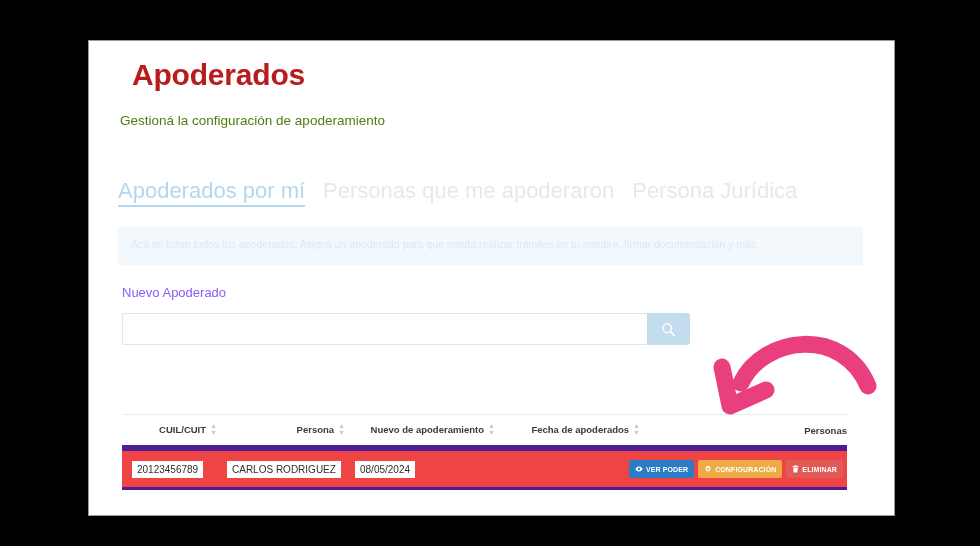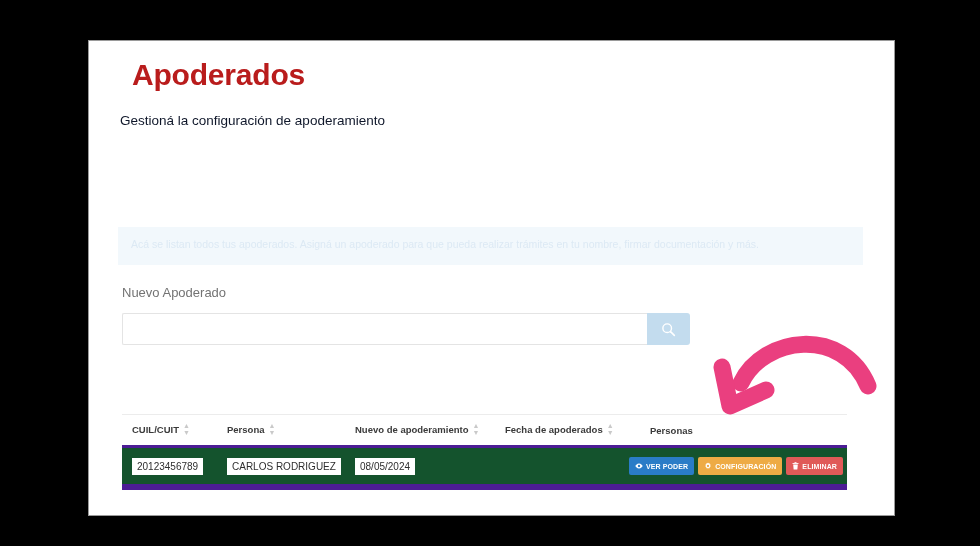--- a/index.html
+++ b/index.html
@@ -38,21 +38,21 @@
     color: #b91c1c;
     letter-spacing: -0.2px;
     white-space: nowrap;
     margin-left: 12px;
   }
   #page-subtitle {
     position: absolute;
     left: 31px;
     top: 72px;
     font-size: 13.5px;
-    color: #0f172a;
+    color: #4d7c0f;
     white-space: nowrap;
   }
 
   
   #tabs {
     position: absolute;
     left: 29px;
     top: 137px;
     display: flex;
     align-items: flex-end;
@@ -89,21 +89,21 @@
     color: #dce9f4;
     white-space: nowrap;
   }
 
   
   #search-label {
     position: absolute;
     left: 33px;
     top: 244px;
     font-size: 13px;
-    color: #737373;
+    color: #8b5cf6;
     white-space: nowrap;
   }
   #search-row {
     position: absolute;
     left: 33px;
     top: 272px;
     display: flex;
     align-items: stretch;
   }
   #search-input {
@@ -140,50 +140,50 @@
     left: 33px;
     top: 373px;
     width: 725px;
   }
   table {
     border-collapse: collapse;
     width: 100%;
     table-layout: fixed;
   }
   thead th {
-    text-align: left;
+    text-align: right;
     font-size: 9.5px;
     font-weight: bold;
     color: #3a3a3a;
     padding: 8px 0 8px 10px;
     border-top: 1px solid #ececec;
-    border-bottom: 3px solid #4c1d95;
+    border-bottom: 6px solid #4c1d95;
     white-space: nowrap;
     cursor: pointer;
   }
   .sort-ind {
     display: inline-block;
     margin-left: 4px;
     color: #c9c9c9;
     font-size: 7px;
     line-height: 7px;
     vertical-align: middle;
     position: relative;
     top: -1px;
   }
   .sort-ind i { display: block; font-style: normal; }
 
   tbody td {
     font-size: 10px;
     color: #2e2e2e;
     padding: 9px 0 9px 10px;
-    border-bottom: 6px solid #4c1d95;
+    border-bottom: 3px solid #4c1d95;
     white-space: nowrap;
     vertical-align: middle;
-    background: #14532d;
+    background: #ef4444;
   }
   tbody td.cellbox span.boxed {
     display: inline-block;
     background: #ffffff;
     padding: 3px 5px;
   }
 
   
   col.c1 { width: 95px; }
   col.c2 { width: 128px; }
@@ -230,20 +230,25 @@
   }
 </style>
 </head>
 <body>
 
 <div id="card">
 
   <div id="page-title">Apoderados</div>
   <div id="page-subtitle">Gestioná la configuración de apoderamiento</div>
 
+  <div id="tabs">
+    <div class="tab active">Apoderados por mí</div>
+    <div class="tab">Personas que me apoderaron</div>
+    <div class="tab">Persona Jurídica</div>
+  </div>
 
   <div id="info-banner">
     <div id="info-banner-text">Acá se listan todos tus apoderados. Asigná un apoderado para que pueda realizar trámites en tu nombre, firmar documentación y más.</div>
   </div>
 
   <div id="search-label">Nuevo Apoderado</div>
 
   <div id="search-row">
     <input id="search-input" type="text" placeholder="" style="">
     <button id="search-button">

